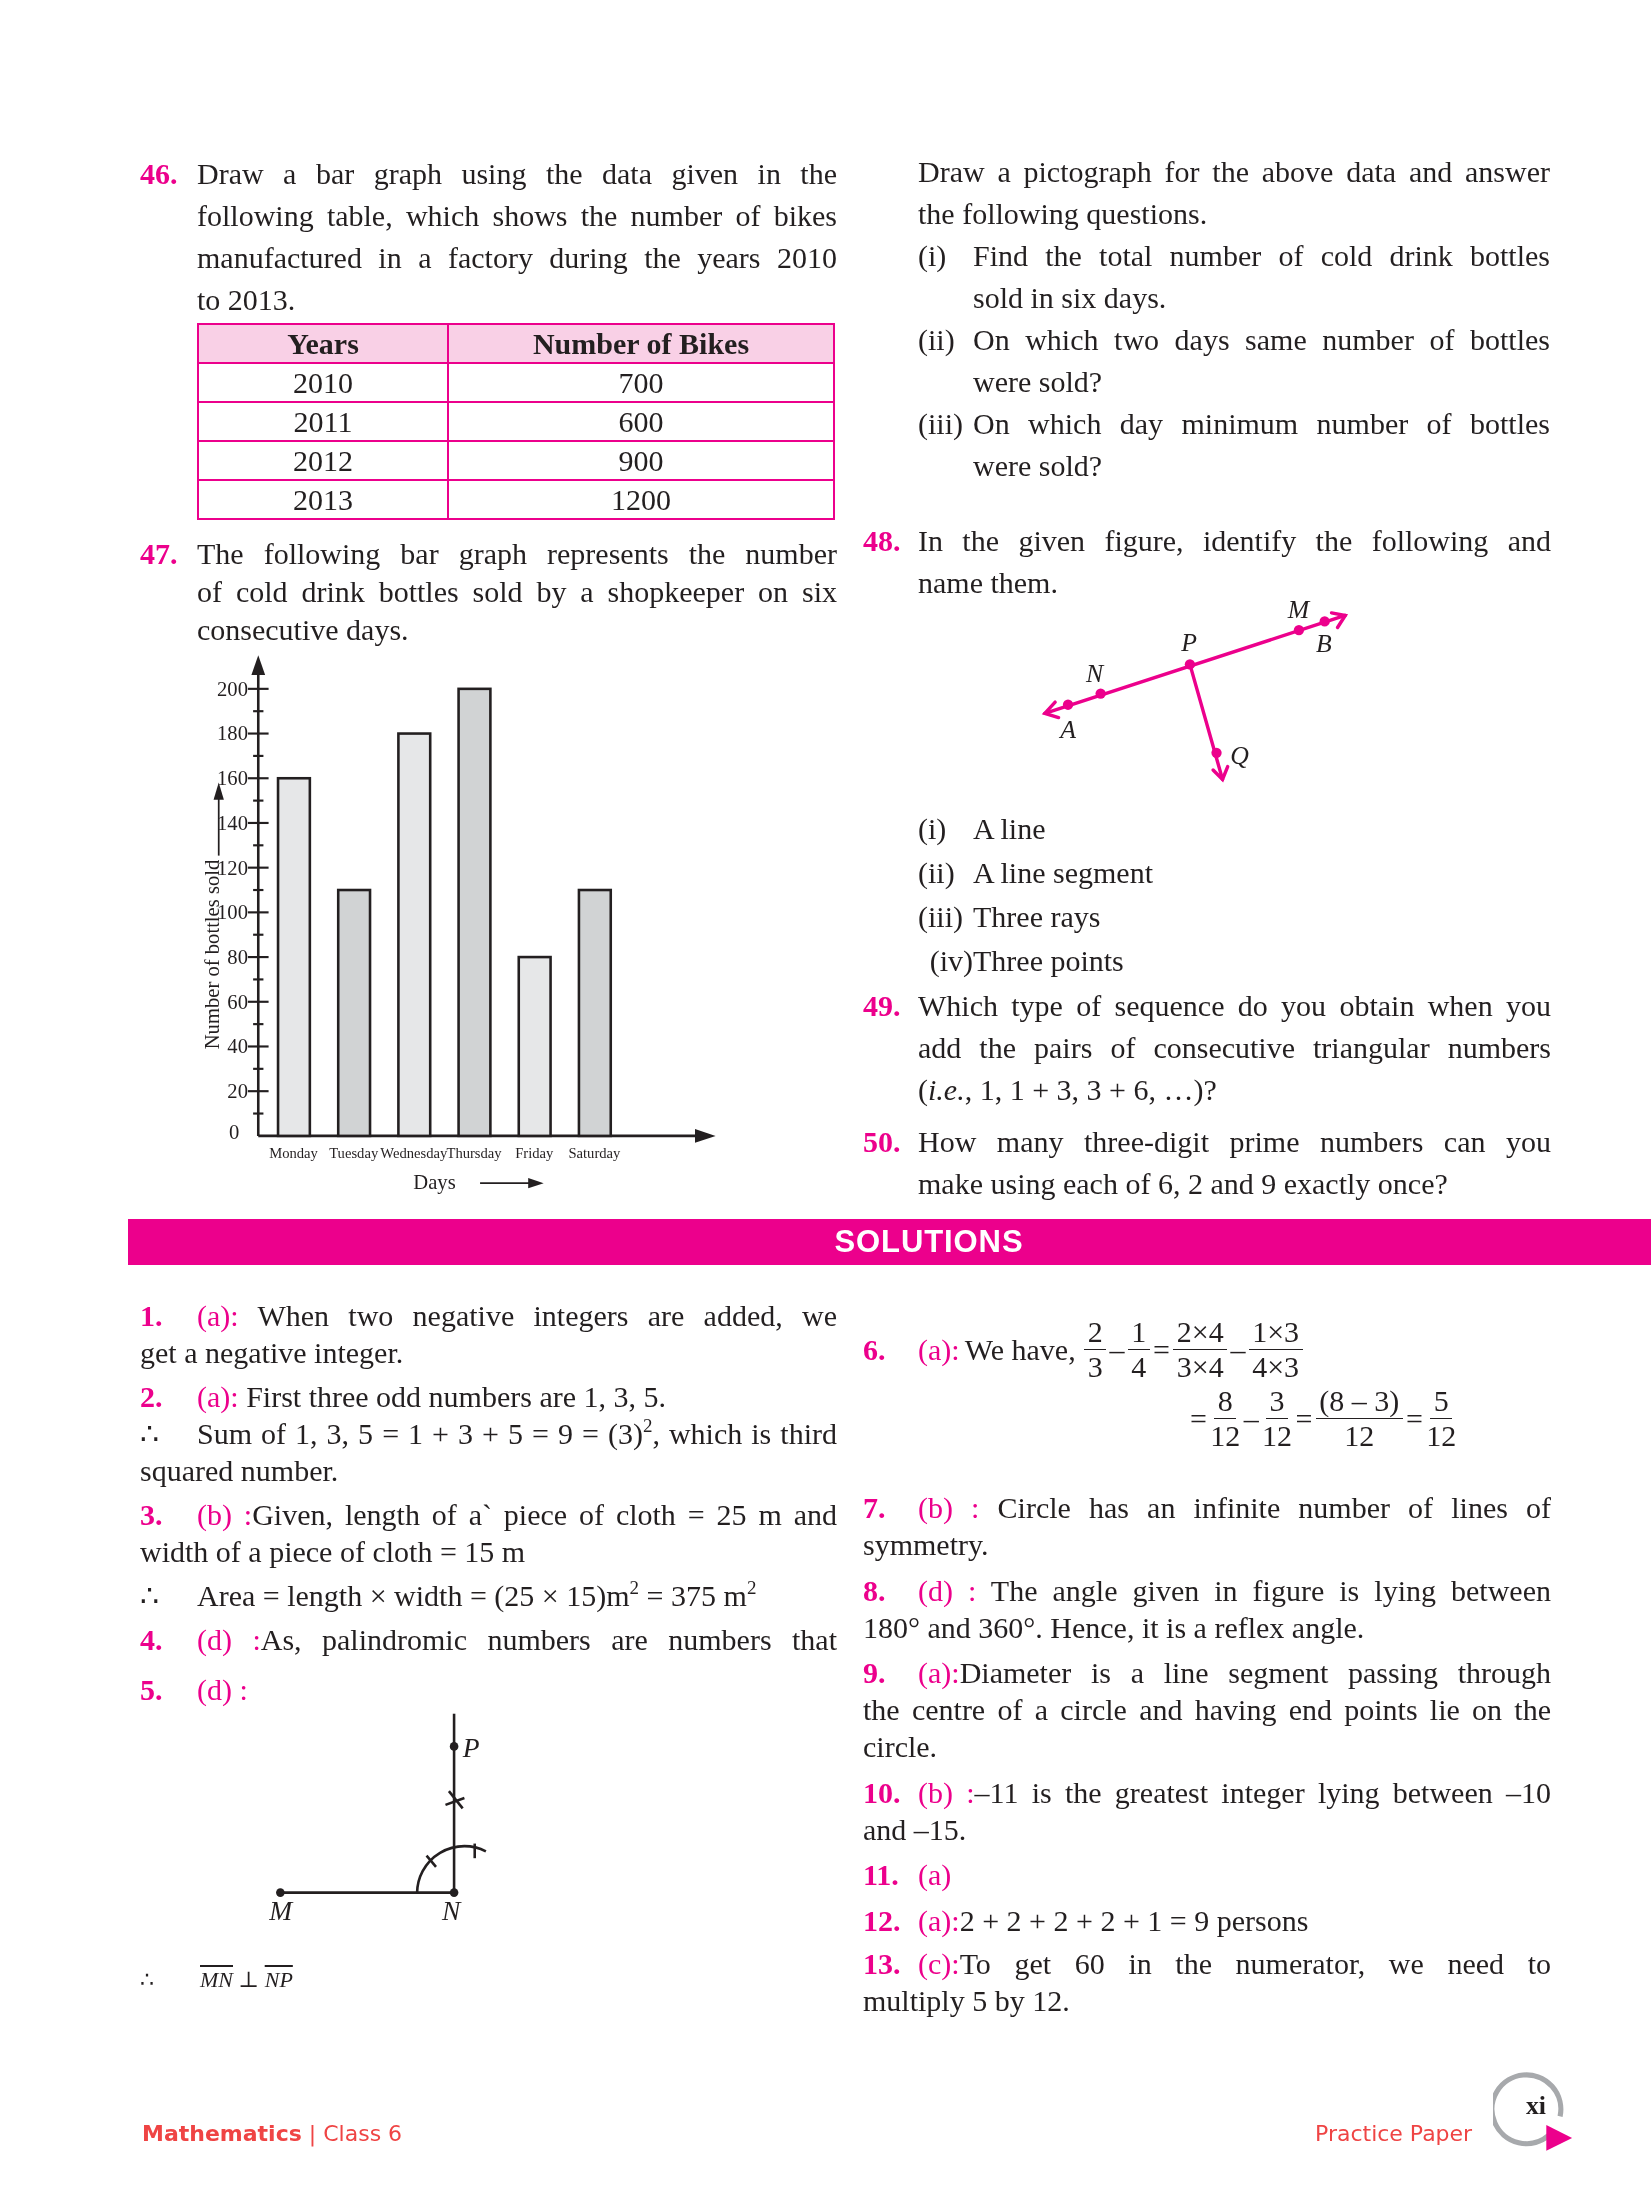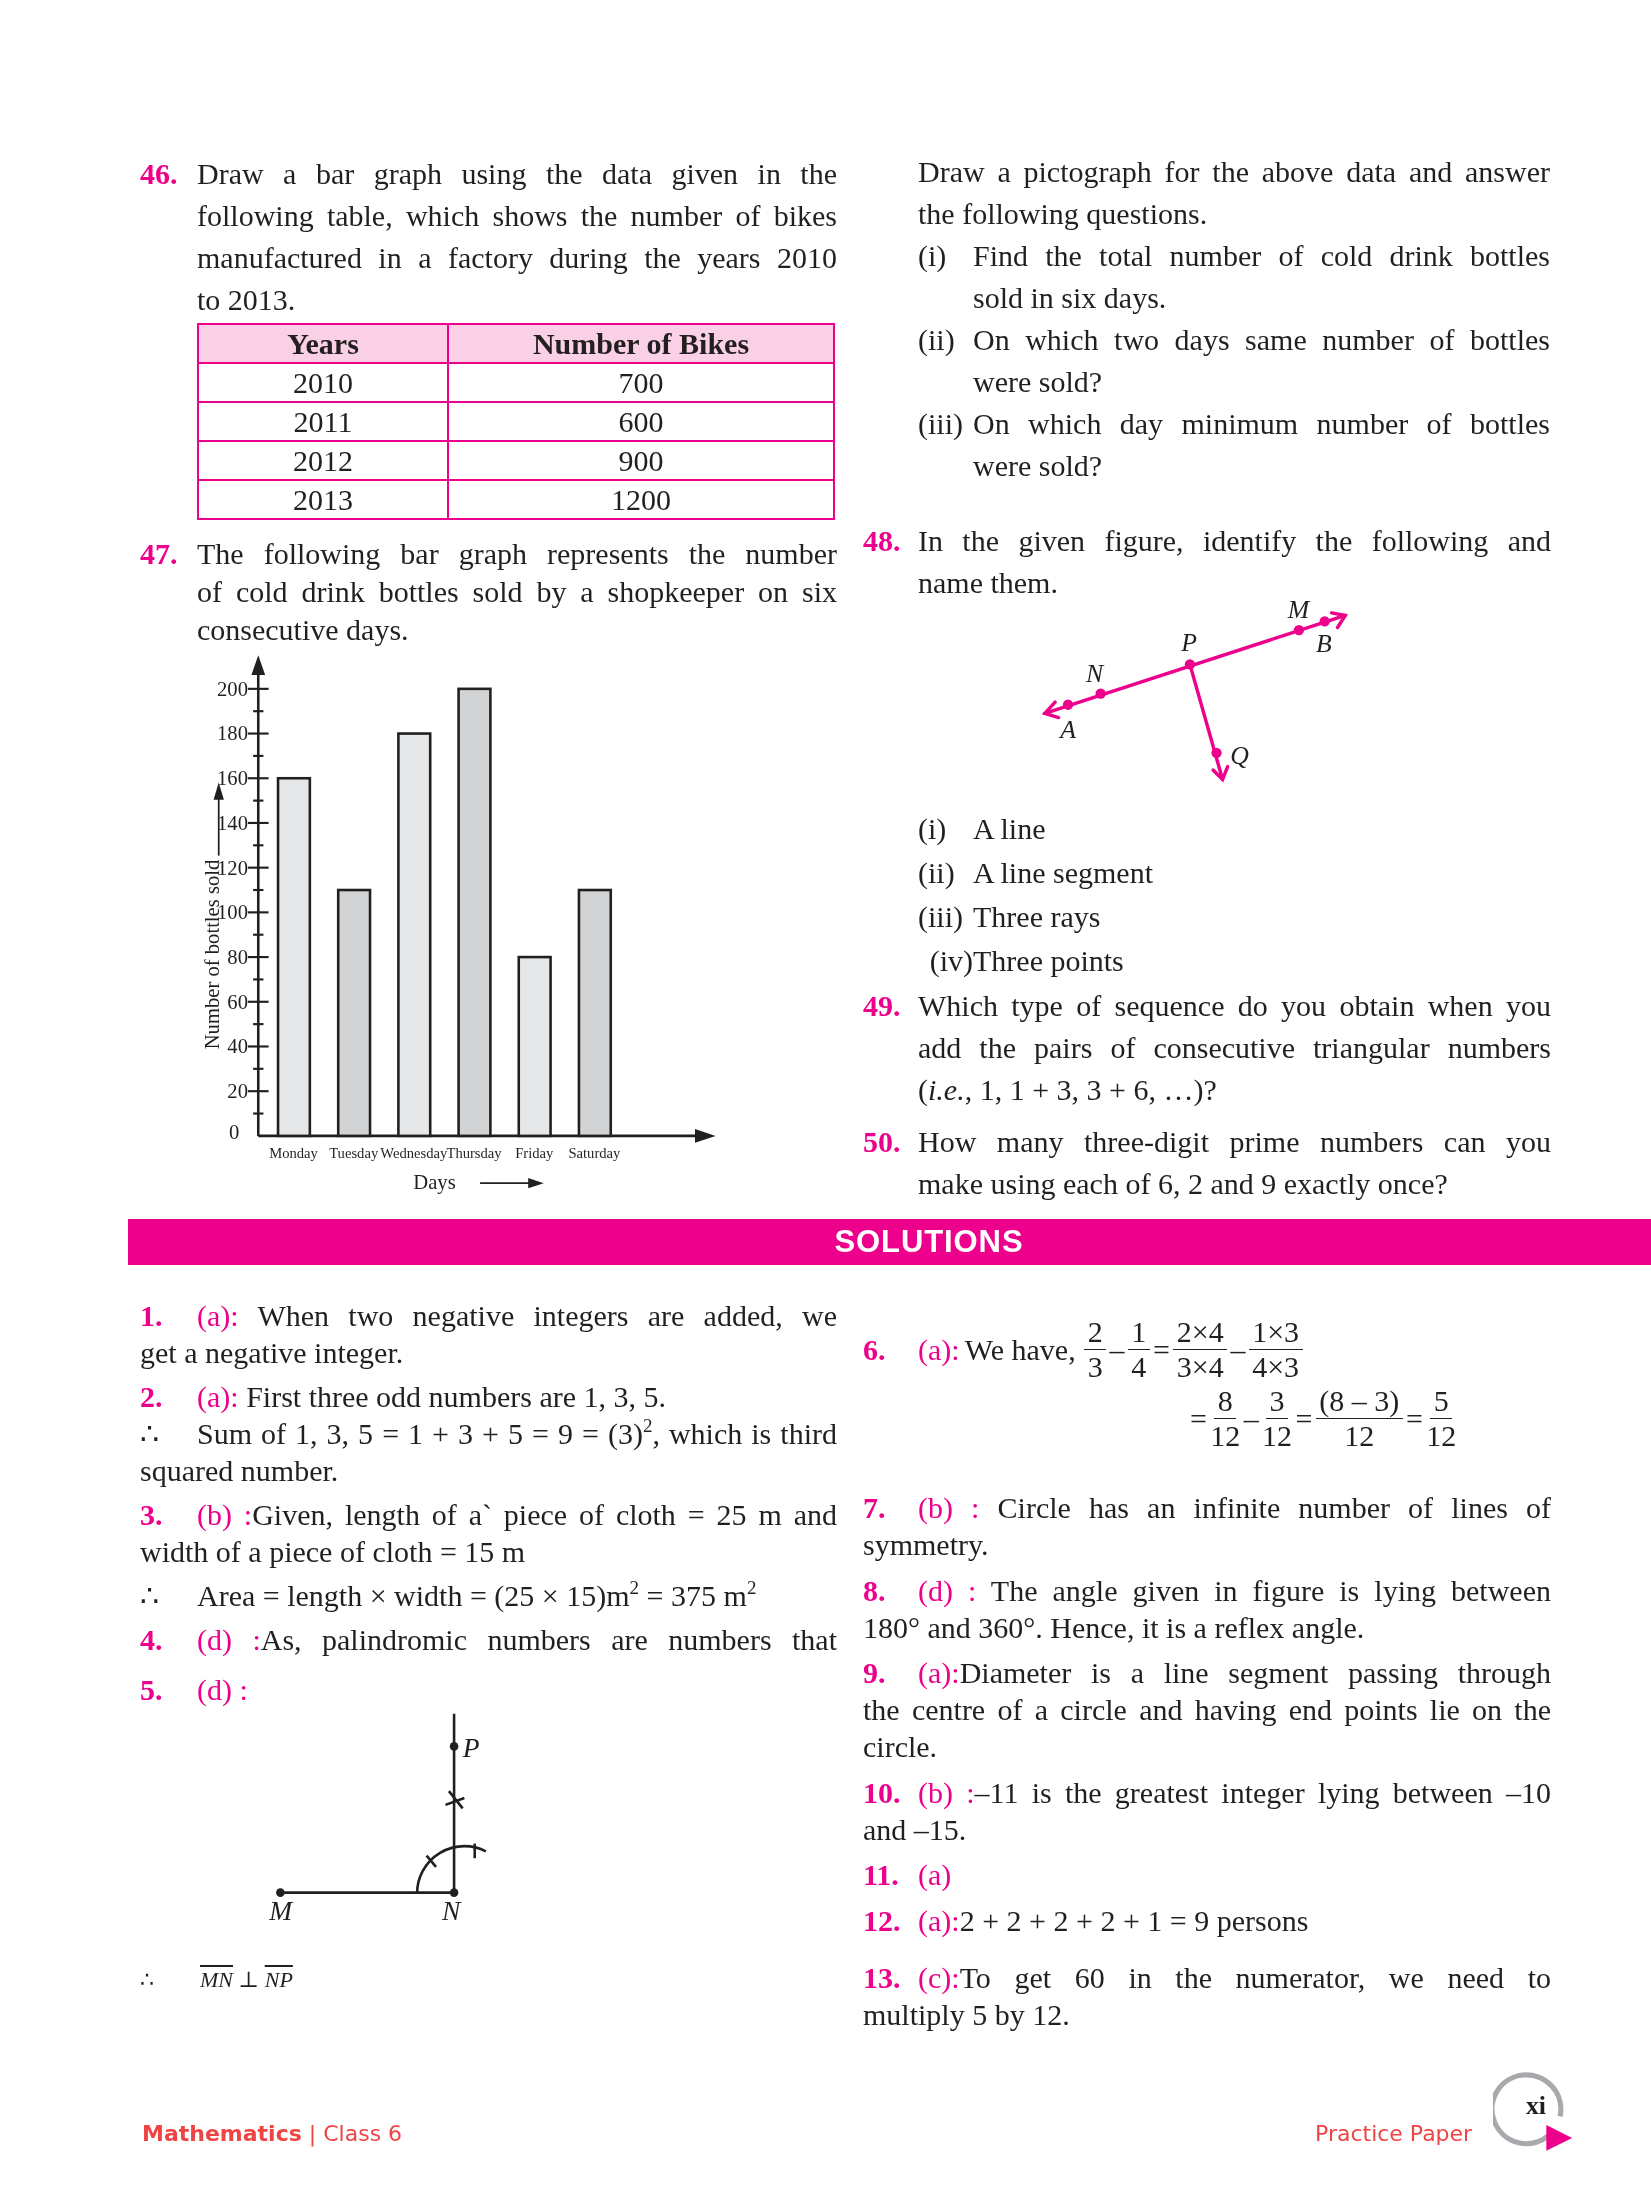--- a/index.html
+++ b/index.html
@@ -357,21 +357,21 @@
     <div class="just">the centre of a circle and having end points lie on the</div>
     <div>circle.</div>
   </div>
   <div style="margin-bottom:8.6px;">
     <div class="just"><span class="num" style="display:inline-block;width:55px;">10.</span><span class="opt">(b) :</span><span>–11 is the greatest integer lying between –10</span></div>
     <div>and –15.</div>
   </div>
   <div style="margin-bottom:8.6px;">
     <span class="num" style="display:inline-block;width:55px;">11.</span><span class="opt">(a)</span>
   </div>
-  <div style="margin-bottom:20px;">
+  <div style="margin-bottom:6px;">
     <span class="num" style="display:inline-block;width:55px;">12.</span><span class="opt">(a):</span><span>2 + 2 + 2 + 2 + 1 = 9 persons</span>
   </div>
   <div>
     <div class="just"><span class="num" style="display:inline-block;width:55px;">13.</span><span class="opt">(c):</span><span>To get 60 in the numerator, we need to</span></div>
     <div>multiply 5 by 12.</div>
   </div>
 </div>
 
 <div class="abs footer" style="left:142px; top:2121px;">
   <span style="font-weight:bold;">Mathematics</span>

